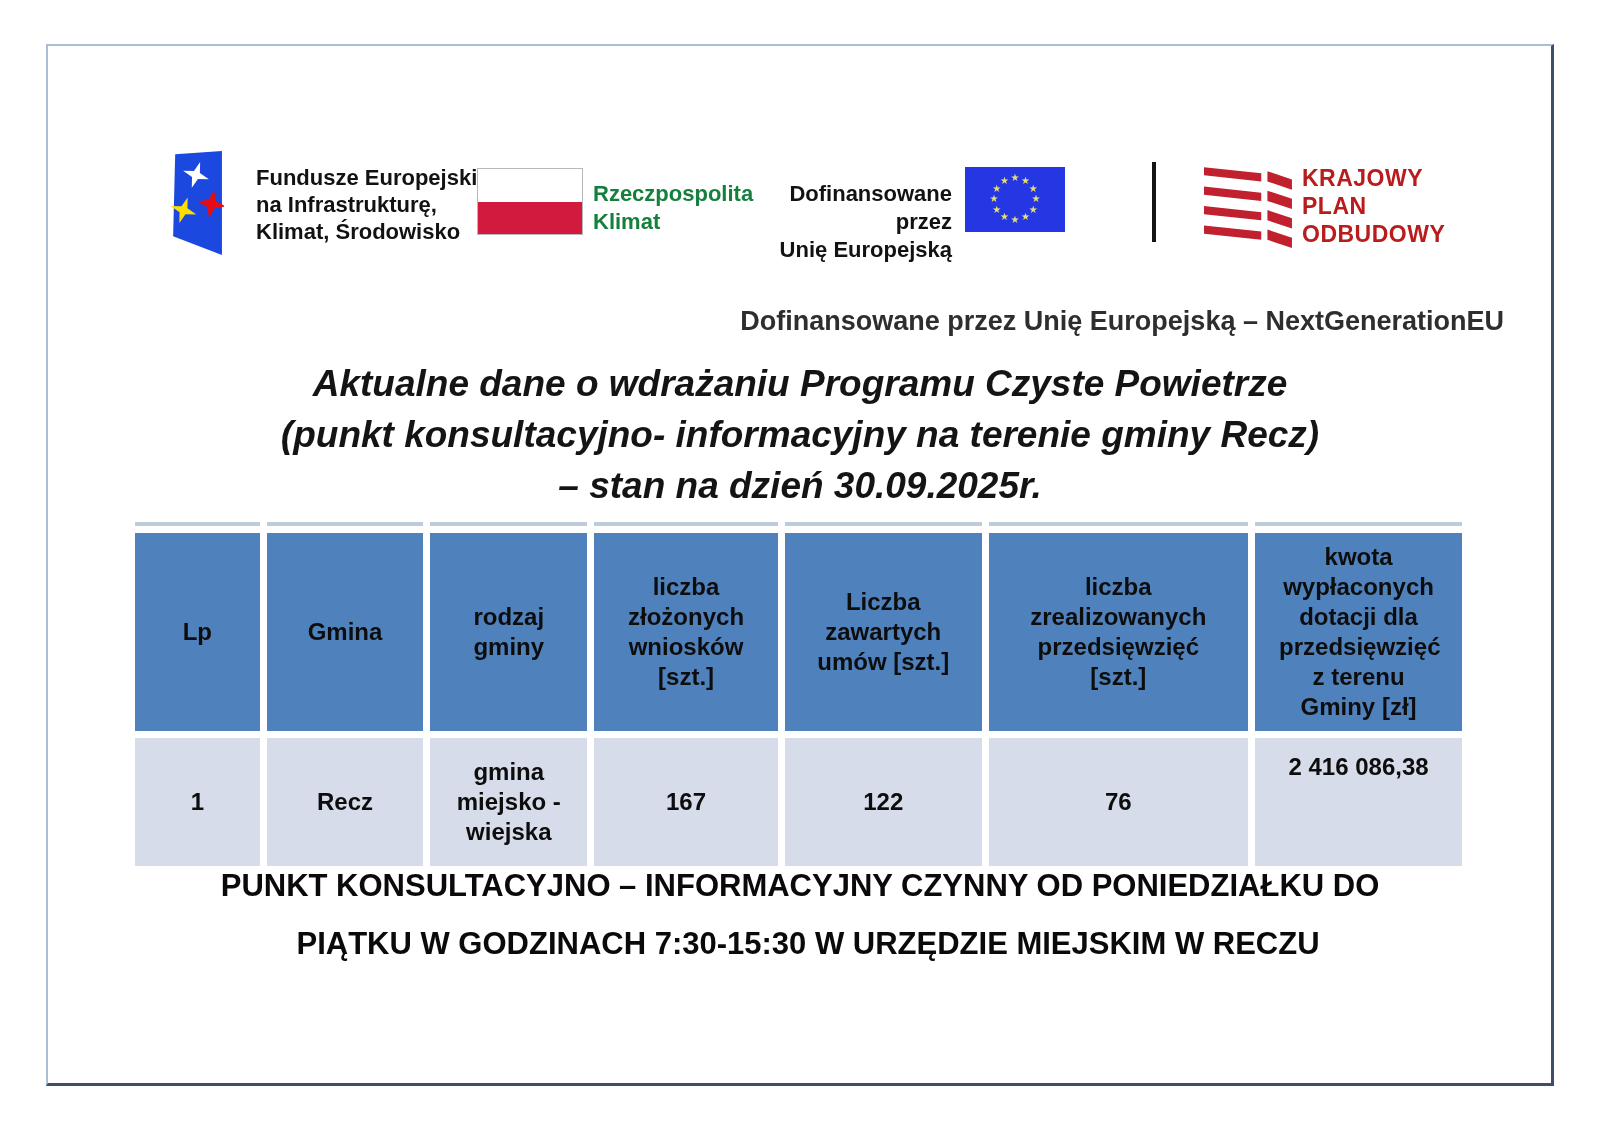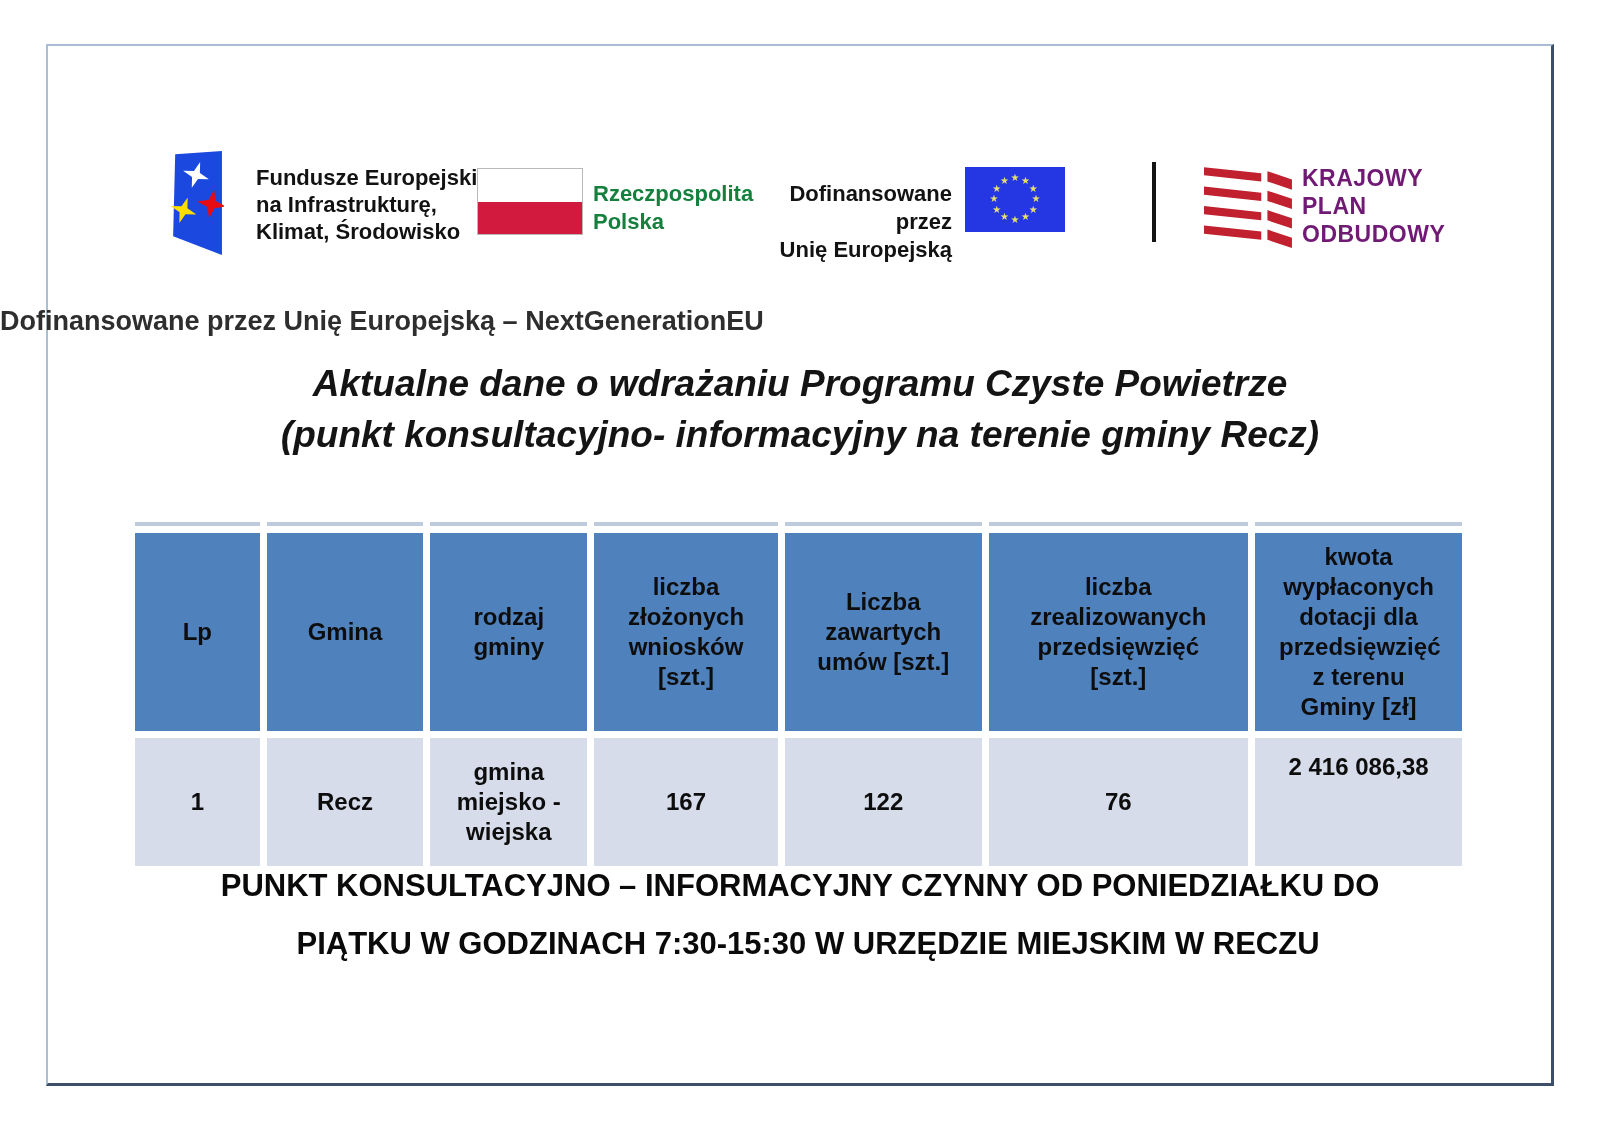--- a/index.html
+++ b/index.html
@@ -38,26 +38,26 @@
   .eu-flag { position:absolute; left:965px; top:167px; width:100px; height:65px;
     background:#2537e2; }
   .eu-flag .star { position:absolute; color:#e7df72; font-size:10px;
     transform:translate(-50%,-50%); line-height:1; }
 
   .divider-bar { position:absolute; left:1152px; top:162px; width:4px; height:80px; background:#141414; }
 
   .kpo-logo-icon { position:absolute; left:1204px; top:161px; }
   .kpo-text {
     position:absolute; left:1302px; top:164px;
-    font-size:23px; font-weight:bold; color:#701a75; line-height:28px; letter-spacing:0.5px;
+    font-size:23px; font-weight:bold; color:#b91c1c; line-height:28px; letter-spacing:0.5px;
   }
 
   
   .subtitle {
-    position:absolute; left:0; top:306px; width:1504px; text-align:left;
+    position:absolute; left:0; top:306px; width:1504px; text-align:right;
     font-size:27px; font-weight:bold; color:#2e2e2e;
   }
   .title-block {
     position:absolute; left:0; top:358px; width:1600px; text-align:center;
     font-size:37px; font-weight:bold; font-style:italic; color:#141414; line-height:51px;
   }
 
   
   .data-table {
     position:absolute; left:128px; top:515px; width:1341px;
@@ -95,21 +95,21 @@
       <div>na Infrastrukturę,</div>
       <div>Klimat, Środowisko</div>
     </div>
 
     <div class="pl-flag">
       <div class="white-half"></div>
       <div class="red-half"></div>
     </div>
     <div class="pl-text">
       <div>Rzeczpospolita</div>
-      <div>Polska</div>
+      <div>Klimat</div>
     </div>
 
     <div class="cofunded-text">
       <div>Dofinansowane przez</div>
       <div>Unię Europejską</div>
     </div>
     <div class="eu-flag" id="euFlag">
         <span class="star" style="left: 50px; top: 11px;">★</span>
         <span class="star" style="left: 60.5px; top: 13.8135px;">★</span>
         <span class="star" style="left: 68.1865px; top: 21.5px;">★</span>
@@ -142,20 +142,21 @@
       <div>KRAJOWY</div>
       <div>PLAN</div>
       <div>ODBUDOWY</div>
     </div>
   </div>
 
   <div class="subtitle">Dofinansowane przez Unię Europejską – NextGenerationEU</div>
   <div class="title-block">
     <div>Aktualne dane o wdrażaniu Programu Czyste Powietrze</div>
     <div>(punkt konsultacyjno- informacyjny na terenie gminy Recz)</div>
+    <div>– stan na dzień 30.09.2025r.</div>
   </div>
 
   <table class="data-table">
     <colgroup>
       <col style="width:9.7%">
         <col style="width:12.2%">
         <col style="width:12.2%">
       <col style="width:14.3%">
         <col style="width:15.3%">
         <col style="width:20.2%">

